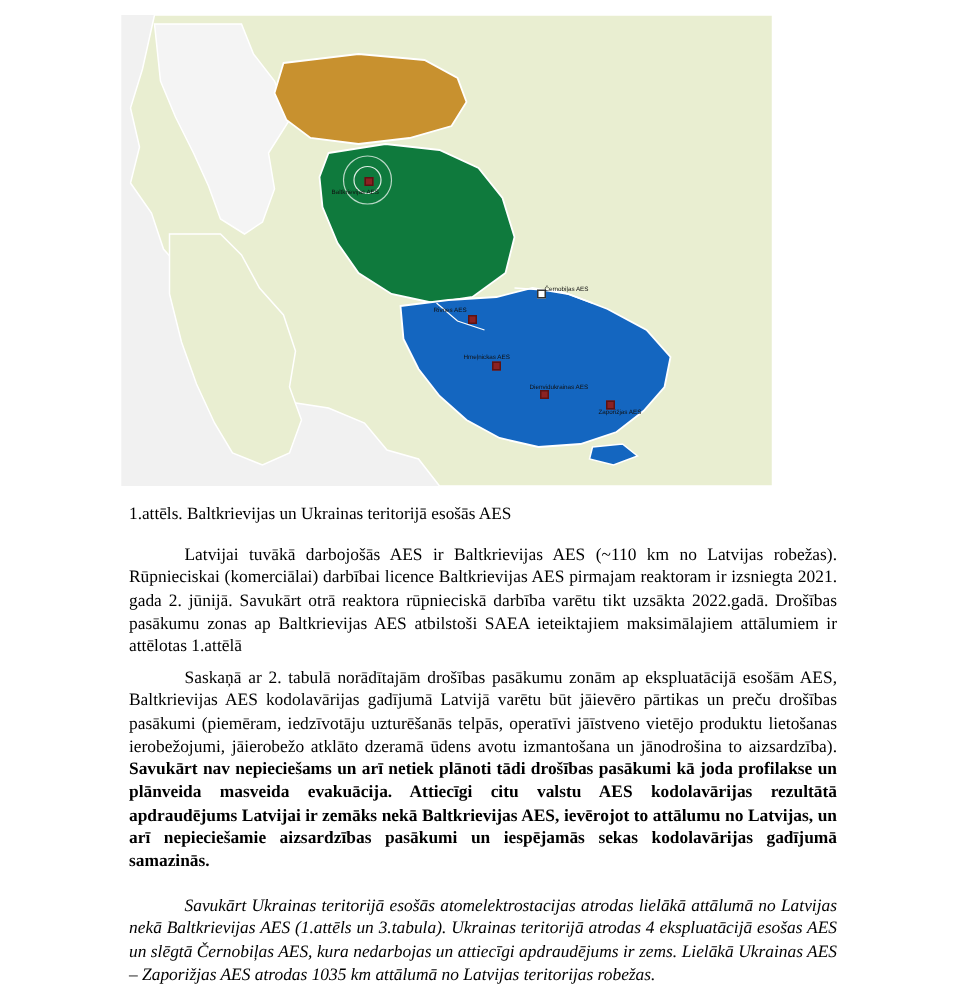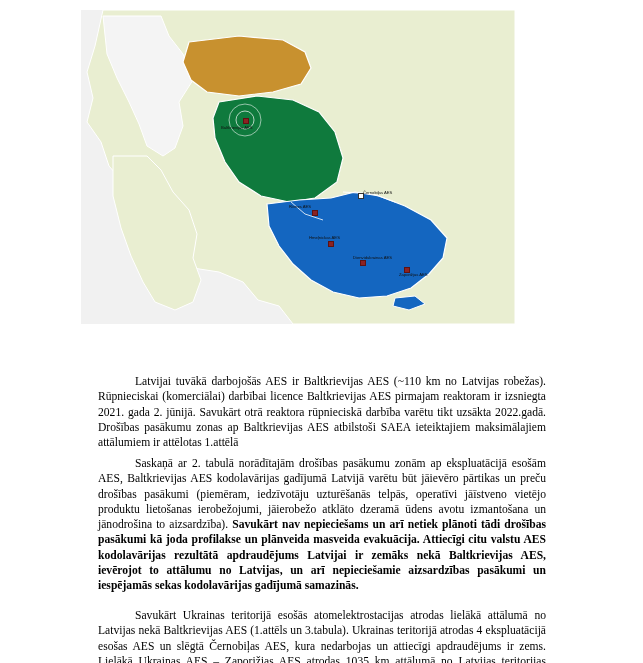--- a/index.html
+++ b/index.html
@@ -74,23 +74,23 @@
     position: absolute;
     left: 86px;
     width: 472px;
     font-size: 11.6px;
     line-height: 1.32;
     text-align: justify;
     text-justify: inter-word;
   }
   .p1 { top: 362px; }
   .p2 { top: 444px; }
-  .p3 { top: 596px; }
+  .p3 { top: 596px; font-style: italic; }
   .body-text p {
-    margin: 12px;
+    margin: 0;
     text-indent: 37px;
   }
   .bold {
     font-weight: bold;
   }
 </style>
 </head>
 <body>
 
 <div class="page">
@@ -154,20 +154,21 @@
     <div class="plant-marker" style="left:361px; top:261px;"></div>
 
     <div class="map-label" style="left:178px; top:120px;">Baltkrievijas AES</div>
     <div class="map-label" style="left:246px; top:199px;">Rivnes AES</div>
     <div class="map-label" style="left:320px; top:185px;">Černobiļas AES</div>
     <div class="map-label" style="left:266px; top:230px;">Hmeļnickas AES</div>
     <div class="map-label" style="left:310px; top:250px;">Dienvidukrainas AES</div>
     <div class="map-label" style="left:356px; top:267px;">Zaporižjas AES</div>
   </div>
 
+  <div class="caption">1.attēls. Baltkrievijas un Ukrainas teritorijā esošās AES</div>
 
   <div class="body-text p1">
     <p>Latvijai tuvākā darbojošās AES ir Baltkrievijas AES (~110 km no Latvijas robežas). Rūpnieciskai (komerciālai) darbībai licence Baltkrievijas AES pirmajam reaktoram ir izsniegta 2021. gada 2. jūnijā. Savukārt otrā reaktora rūpnieciskā darbība varētu tikt uzsākta 2022.gadā. Drošības pasākumu zonas ap Baltkrievijas AES atbilstoši SAEA ieteiktajiem maksimālajiem attālumiem ir attēlotas 1.attēlā</p>
   </div>
 
   <div class="body-text p2">
     <p><span>Saskaņā ar 2. tabulā norādītajām drošības pasākumu zonām ap ekspluatācijā esošām AES, Baltkrievijas AES kodolavārijas gadījumā Latvijā varētu būt jāievēro pārtikas un preču drošības pasākumi (piemēram, iedzīvotāju uzturēšanās telpās, operatīvi jāīstveno vietējo produktu lietošanas ierobežojumi, jāierobežo atklāto dzeramā ūdens avotu izmantošana un jānodrošina to aizsardzība). </span><span class="bold">Savukārt nav nepieciešams un arī netiek plānoti tādi drošības pasākumi kā joda profilakse un plānveida masveida evakuācija. Attiecīgi citu valstu AES kodolavārijas rezultātā apdraudējums Latvijai ir zemāks nekā Baltkrievijas AES, ievērojot to attālumu no Latvijas, un arī nepieciešamie aizsardzības pasākumi un iespējamās sekas kodolavārijas gadījumā samazinās.</span></p>
   </div>
 
   <div class="body-text p3">

